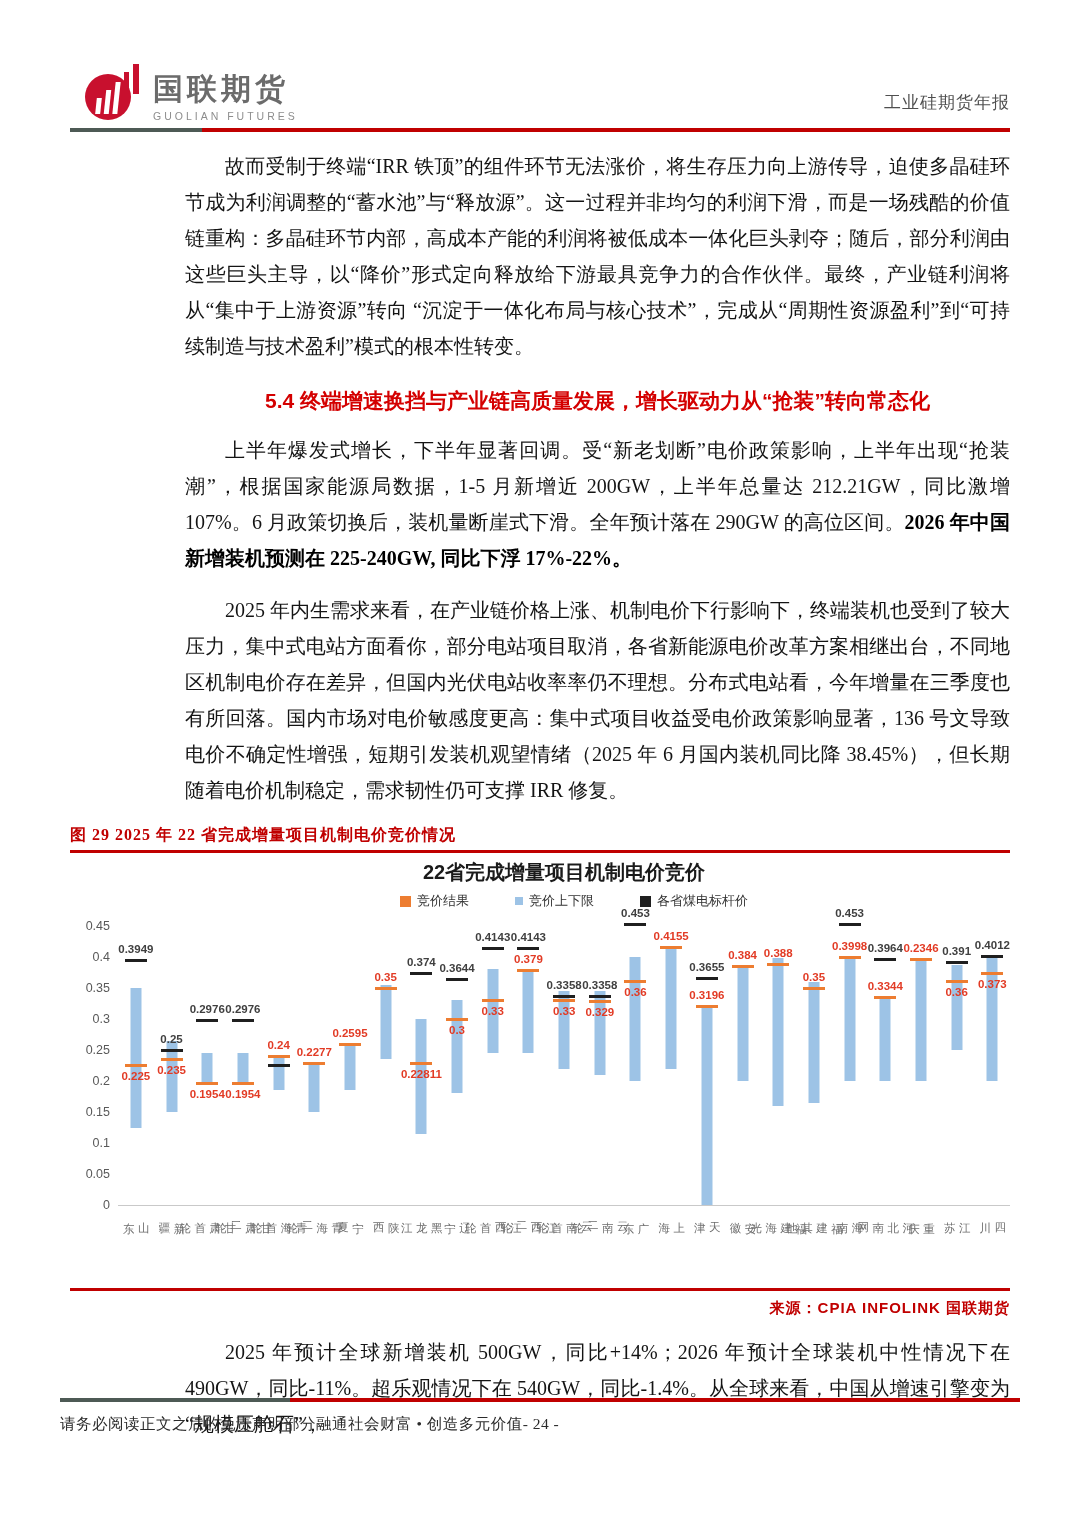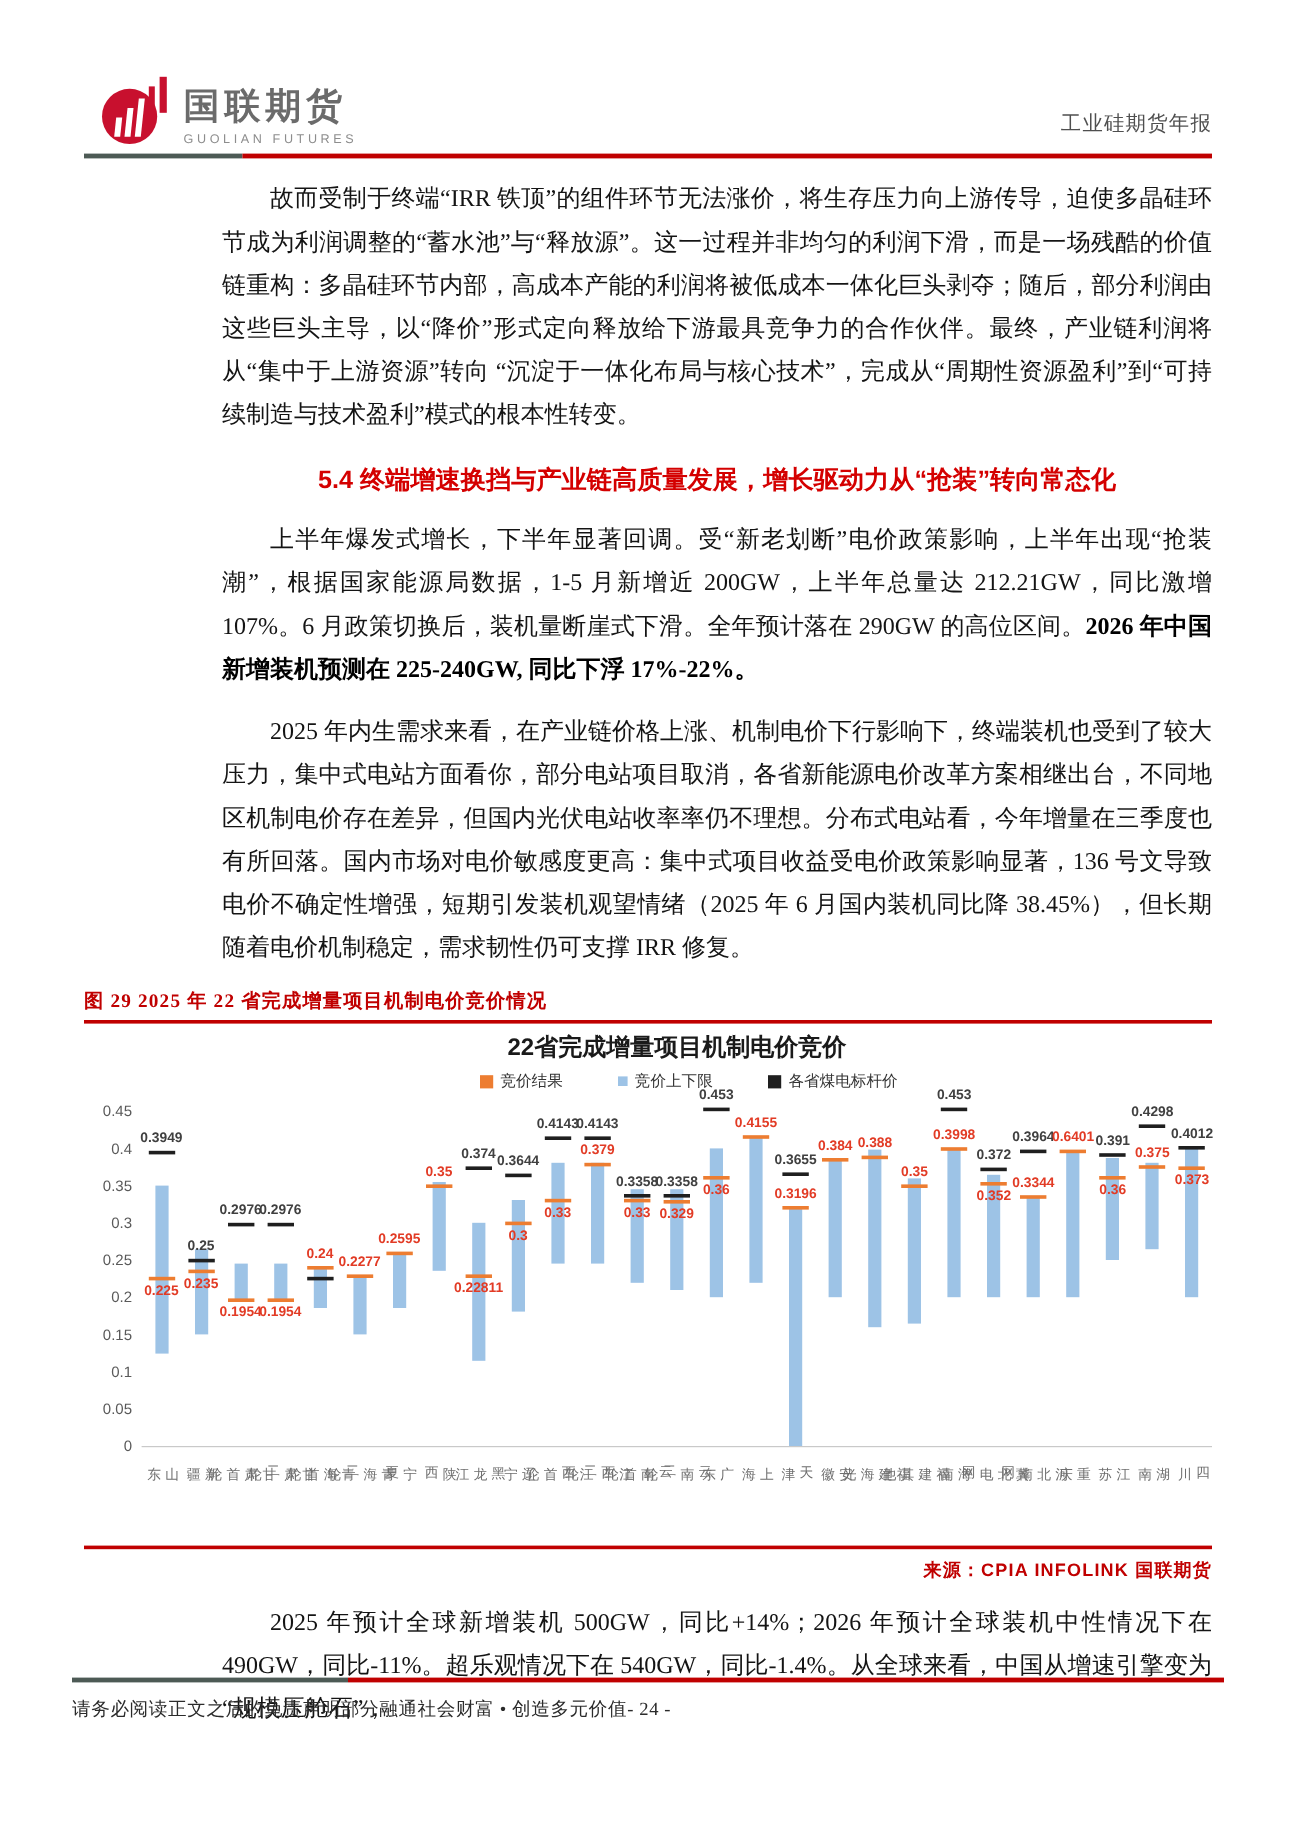--- a/index.html
+++ b/index.html
@@ -291,56 +291,40 @@
             </div>
             <div class="slot">
               <div class="rbar" style="bottom: 124px; height: 124px; background: rgb(157, 195, 230);"></div>
               <div class="dash" style="background: rgb(31, 31, 31); bottom: 279.36px;"></div>
               <div class="dlabel" style="color: rgb(64, 64, 64); bottom: 285.86px;">0.453</div>
               <div class="dash" style="background: rgb(237, 125, 49); bottom: 246.376px;"></div>
               <div class="dlabel" style="color: rgb(226, 59, 37); bottom: 252.876px;">0.3998</div>
               <div class="xlabel">海南</div>
             </div>
             <div class="slot">
-              <div class="rbar" style="bottom: 124px; height: 102.3px; background: rgb(157, 195, 230);"></div>
-              <div class="dash" style="background: rgb(31, 31, 31); bottom: 229.14px;"></div>
-              <div class="dlabel" style="color: rgb(64, 64, 64); bottom: 235.64px;">0.372</div>
-              <div class="dash" style="background: rgb(237, 125, 49); bottom: 216.74px;"></div>
-              <div class="dlabel" style="color: rgb(226, 59, 37); bottom: 201.24px;">0.352</div>
-              <div class="xlabel">冀北电网</div>
-            </div>
-            <div class="slot">
               <div class="rbar" style="bottom: 124px; height: 83.7px; background: rgb(157, 195, 230);"></div>
               <div class="dash" style="background: rgb(31, 31, 31); bottom: 244.268px;"></div>
               <div class="dlabel" style="color: rgb(64, 64, 64); bottom: 250.768px;">0.3964</div>
               <div class="dash" style="background: rgb(237, 125, 49); bottom: 205.828px;"></div>
               <div class="dlabel" style="color: rgb(226, 59, 37); bottom: 212.328px;">0.3344</div>
               <div class="xlabel">河北南网</div>
             </div>
             <div class="slot">
               <div class="rbar" style="bottom: 124px; height: 121.706px; background: rgb(157, 195, 230);"></div>
               <div class="dash" style="background: rgb(237, 125, 49); bottom: 244.206px;"></div>
-              <div class="dlabel" style="color: rgb(226, 59, 37); bottom: 250.706px;">0.6401</div>
+              <div class="dlabel" style="color: rgb(226, 59, 37); bottom: 250.706px;">0.2346</div>
               <div class="xlabel">重庆</div>
             </div>
             <div class="slot">
               <div class="rbar" style="bottom: 155px; height: 84.94px; background: rgb(157, 195, 230);"></div>
               <div class="dash" style="background: rgb(31, 31, 31); bottom: 240.92px;"></div>
               <div class="dlabel" style="color: rgb(64, 64, 64); bottom: 247.42px; margin-top: 40px;">0.391</div>
               <div class="dash" style="background: rgb(237, 125, 49); bottom: 221.7px;"></div>
               <div class="dlabel" style="color: rgb(226, 59, 37); bottom: 206.2px;">0.36</div>
               <div class="xlabel">江苏</div>
-            </div>
-            <div class="slot">
-              <div class="rbar" style="bottom: 164.3px; height: 71.3px; background: rgb(157, 195, 230);"></div>
-              <div class="dash" style="background: rgb(31, 31, 31); bottom: 264.976px;"></div>
-              <div class="dlabel" style="color: rgb(64, 64, 64); bottom: 271.476px;">0.4298</div>
-              <div class="dash" style="background: rgb(237, 125, 49); bottom: 231px;"></div>
-              <div class="dlabel" style="color: rgb(226, 59, 37); bottom: 237.5px;">0.375</div>
-              <div class="xlabel">湖南</div>
             </div>
             <div class="slot">
               <div class="rbar" style="bottom: 124px; height: 124px; background: rgb(157, 195, 230);"></div>
               <div class="dash" style="background: rgb(31, 31, 31); bottom: 247.244px;"></div>
               <div class="dlabel" style="color: rgb(64, 64, 64); bottom: 253.744px;">0.4012</div>
               <div class="dash" style="background: rgb(237, 125, 49); bottom: 229.76px;"></div>
               <div class="dlabel" style="color: rgb(226, 59, 37); bottom: 214.26px;">0.373</div>
               <div class="xlabel">四川</div>
             </div>
           </div>

